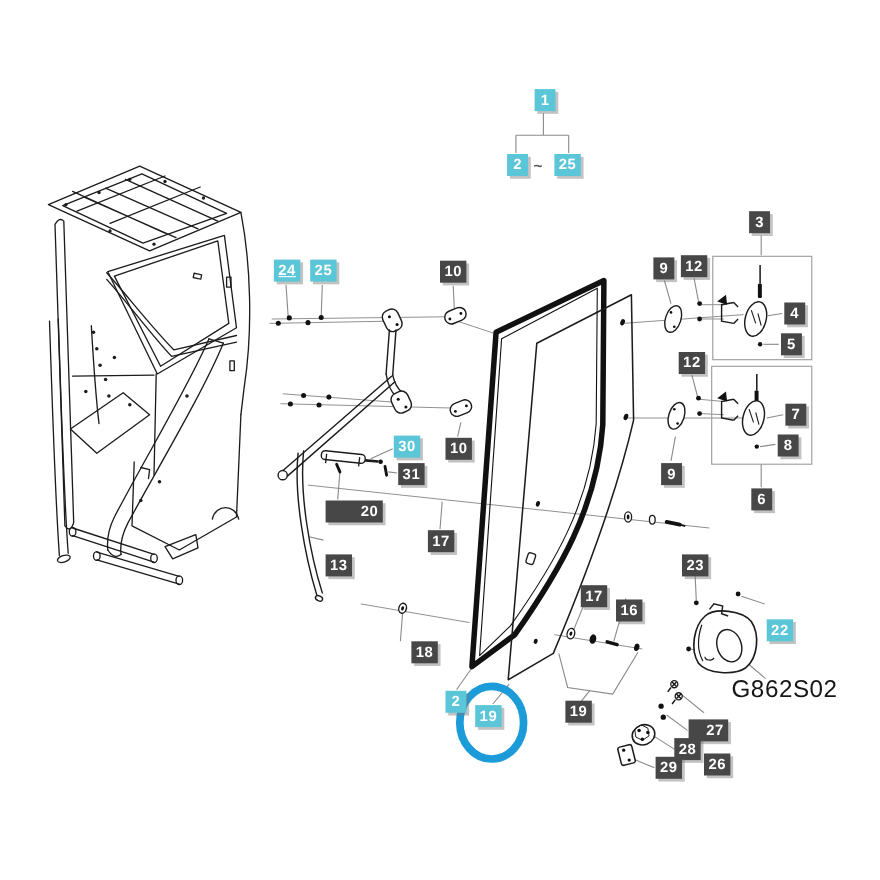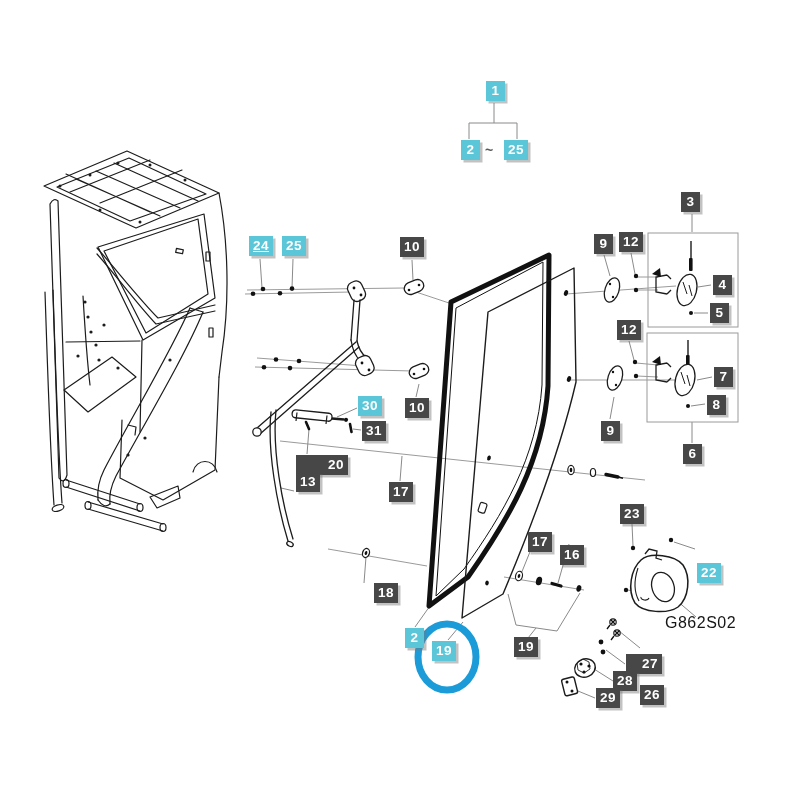--- a/index.html
+++ b/index.html
@@ -17,21 +17,21 @@
     display:flex;align-items:center;justify-content:center;
     background:var(--dark);color:#ffffff;font-size:13.5px;font-weight:bold;
     box-shadow:2.5px 2.5px 0 rgba(120,120,120,0.45);
     letter-spacing:0.5px;line-height:1;user-select:none;
   }
   .plabel.cyan{background:var(--cyan);}
   .tilde{
     position:absolute;color:#5a5a5a;font-size:14px;font-weight:bold;
   }
   .figcode{
-    position:absolute;color:#161616;font-size:16px;letter-spacing:0.5px;
+    position:absolute;color:#161616;font-size:22px;letter-spacing:0.5px;
   }
 </style>
 </head>
 <body>
 
 <div id="stage">
 
 <svg width="800" height="800" viewBox="0 0 800 800">
 
   <g stroke="#8a8a8a" stroke-width="1" fill="none">
@@ -320,21 +320,21 @@
       <div class="plabel" style="left: 617px; top: 320px;">12</div>
       <div class="plabel" style="left: 714px; top: 367px;">7</div>
       <div class="plabel" style="left: 707px; top: 395px;">8</div>
       <div class="plabel" style="left: 601px; top: 421px;">9</div>
       <div class="plabel" style="left: 683px; top: 444px;">6</div>
       <div class="plabel cyan" style="left: 358px; top: 396px;">30</div>
       <div class="plabel" style="left: 405px; top: 398px;">10</div>
       <div class="plabel" style="left: 362px; top: 421px;">31</div>
       <div class="plabel" style="left: 296px; top: 455px; padding-left: 32px;">20</div>
       <div class="plabel" style="left: 389px; top: 482px;">17</div>
-      <div class="plabel" style="left: 296px; top: 472px;">13</div>
+      <div class="plabel" style="left: 296px; top: 504px;">13</div>
       <div class="plabel" style="left: 354px; top: 583px; margin-left: 20px;">18</div>
       <div class="plabel" style="left: 528px; top: 532px;">17</div>
       <div class="plabel" style="left: 560px; top: 545px;">16</div>
       <div class="plabel" style="left: 620px; top: 504px;">23</div>
       <div class="plabel cyan" style="left: 697px; top: 539px; margin-top: 24px;">22</div>
       <div class="plabel cyan" style="left: 405px; top: 628px;">2</div>
       <div class="plabel cyan" style="left: 432px; top: 641px;">19</div>
       <div class="plabel" style="left: 514px; top: 637px;">19</div>
       <div class="plabel" style="left: 640px; top: 637px; margin-top: 48px;">26</div>
       <div class="plabel" style="left: 626px; top: 654px; padding-left: 16px;">27</div>

